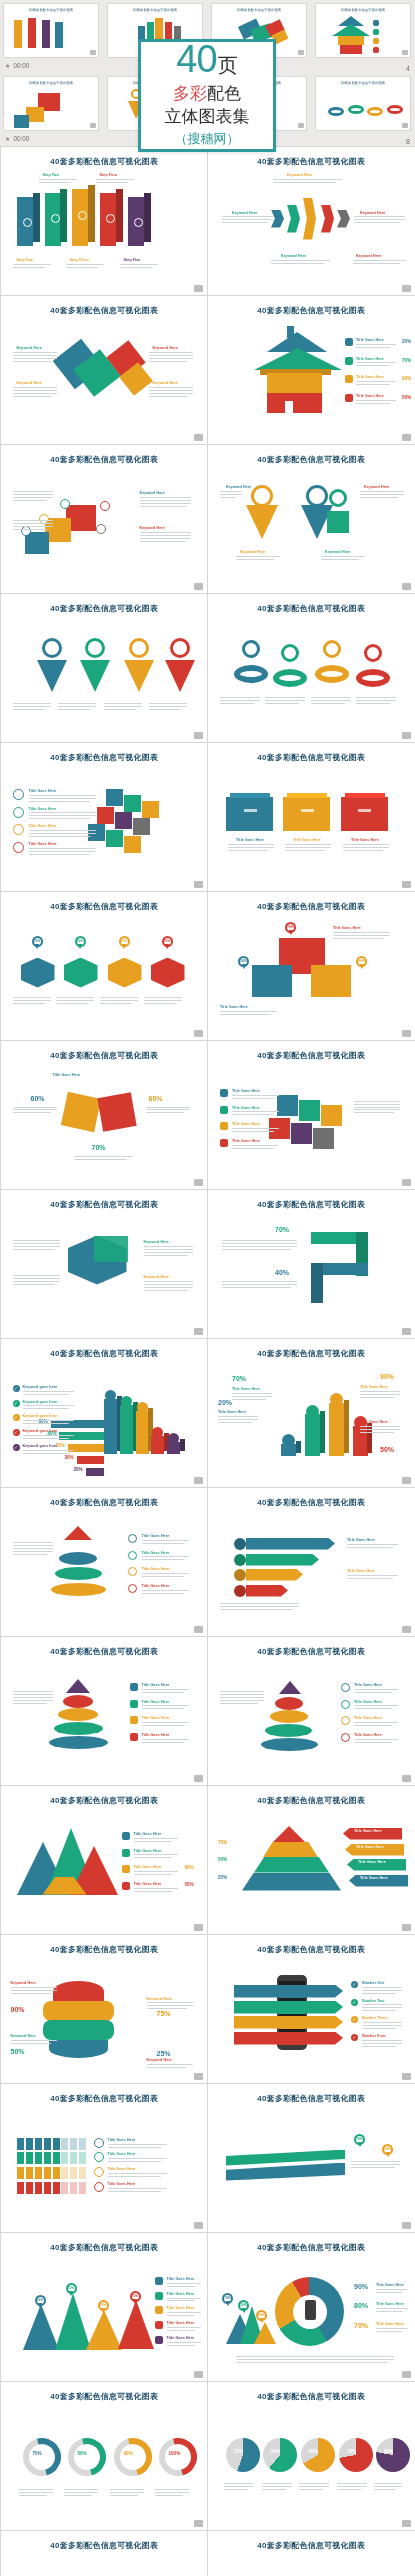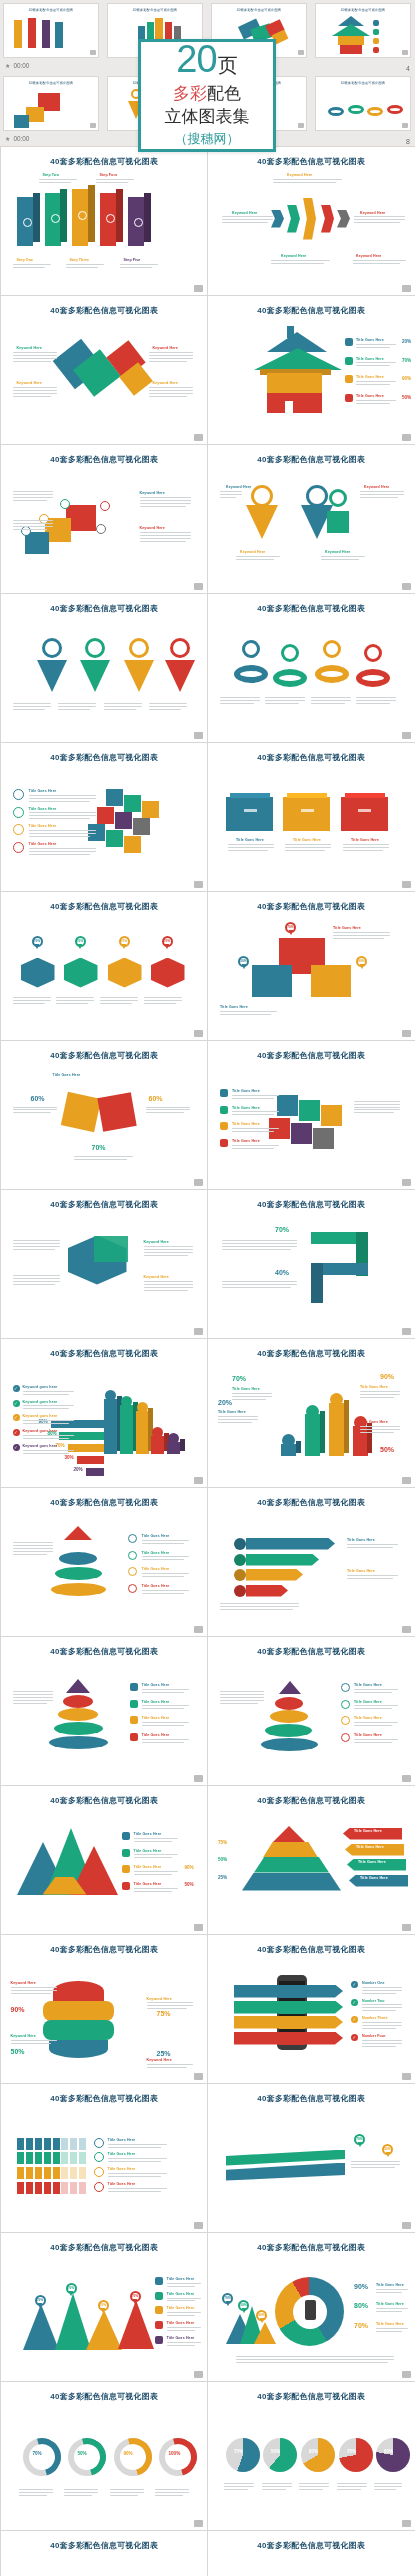--- a/index.html
+++ b/index.html
@@ -216,21 +216,21 @@
       </div>
       <div class="sorter-meta">
         <span class="sorter-num">8</span>
       </div>
     </div>
   </div>
 </div>
 
 <div id="cover">
   <div class="line-big">
-    <span class="num">20</span>
+    <span class="num">40</span>
     <span class="unit">页</span>
   </div>
   <div class="l2">
     <span class="hot">多彩</span><span class="drk">配色</span>
   </div>
   <div class="l3">立体图表集</div>
   <div class="l4">（搜穗网）</div>
 </div>
 
 <div id="grid">

